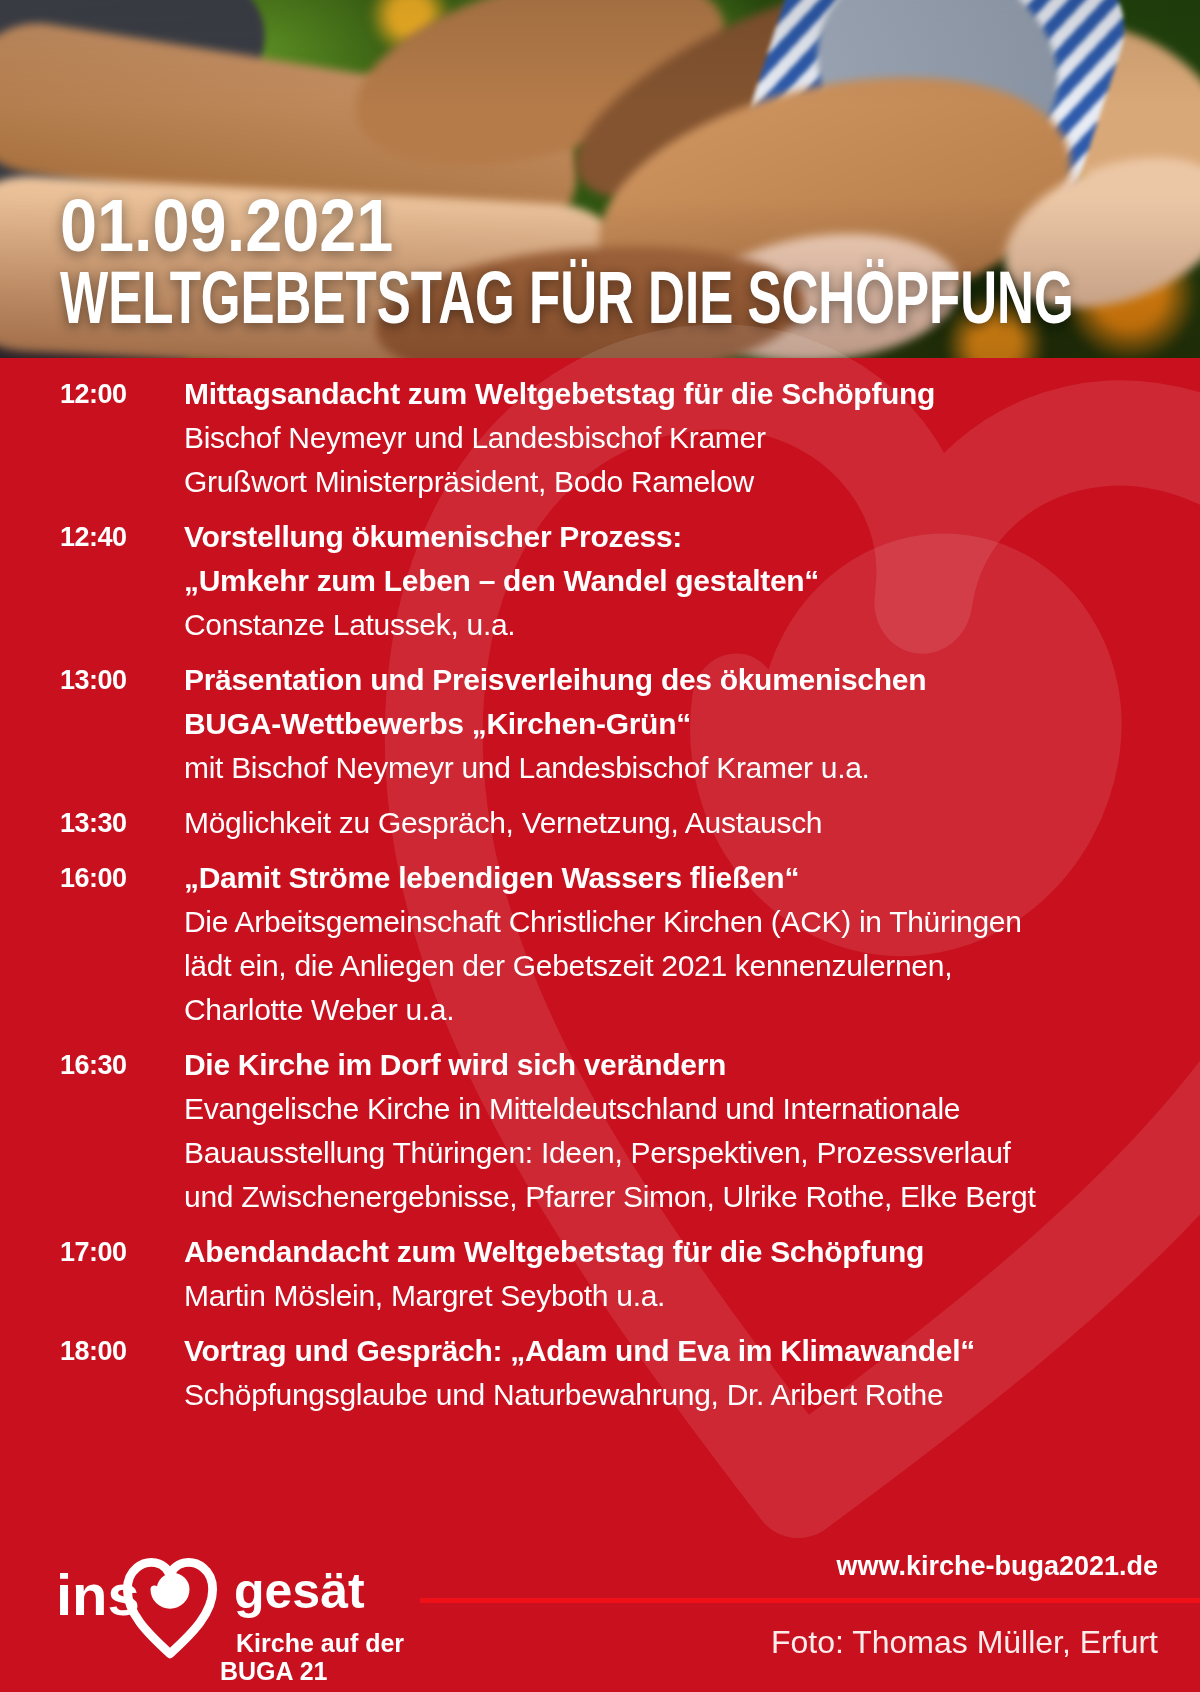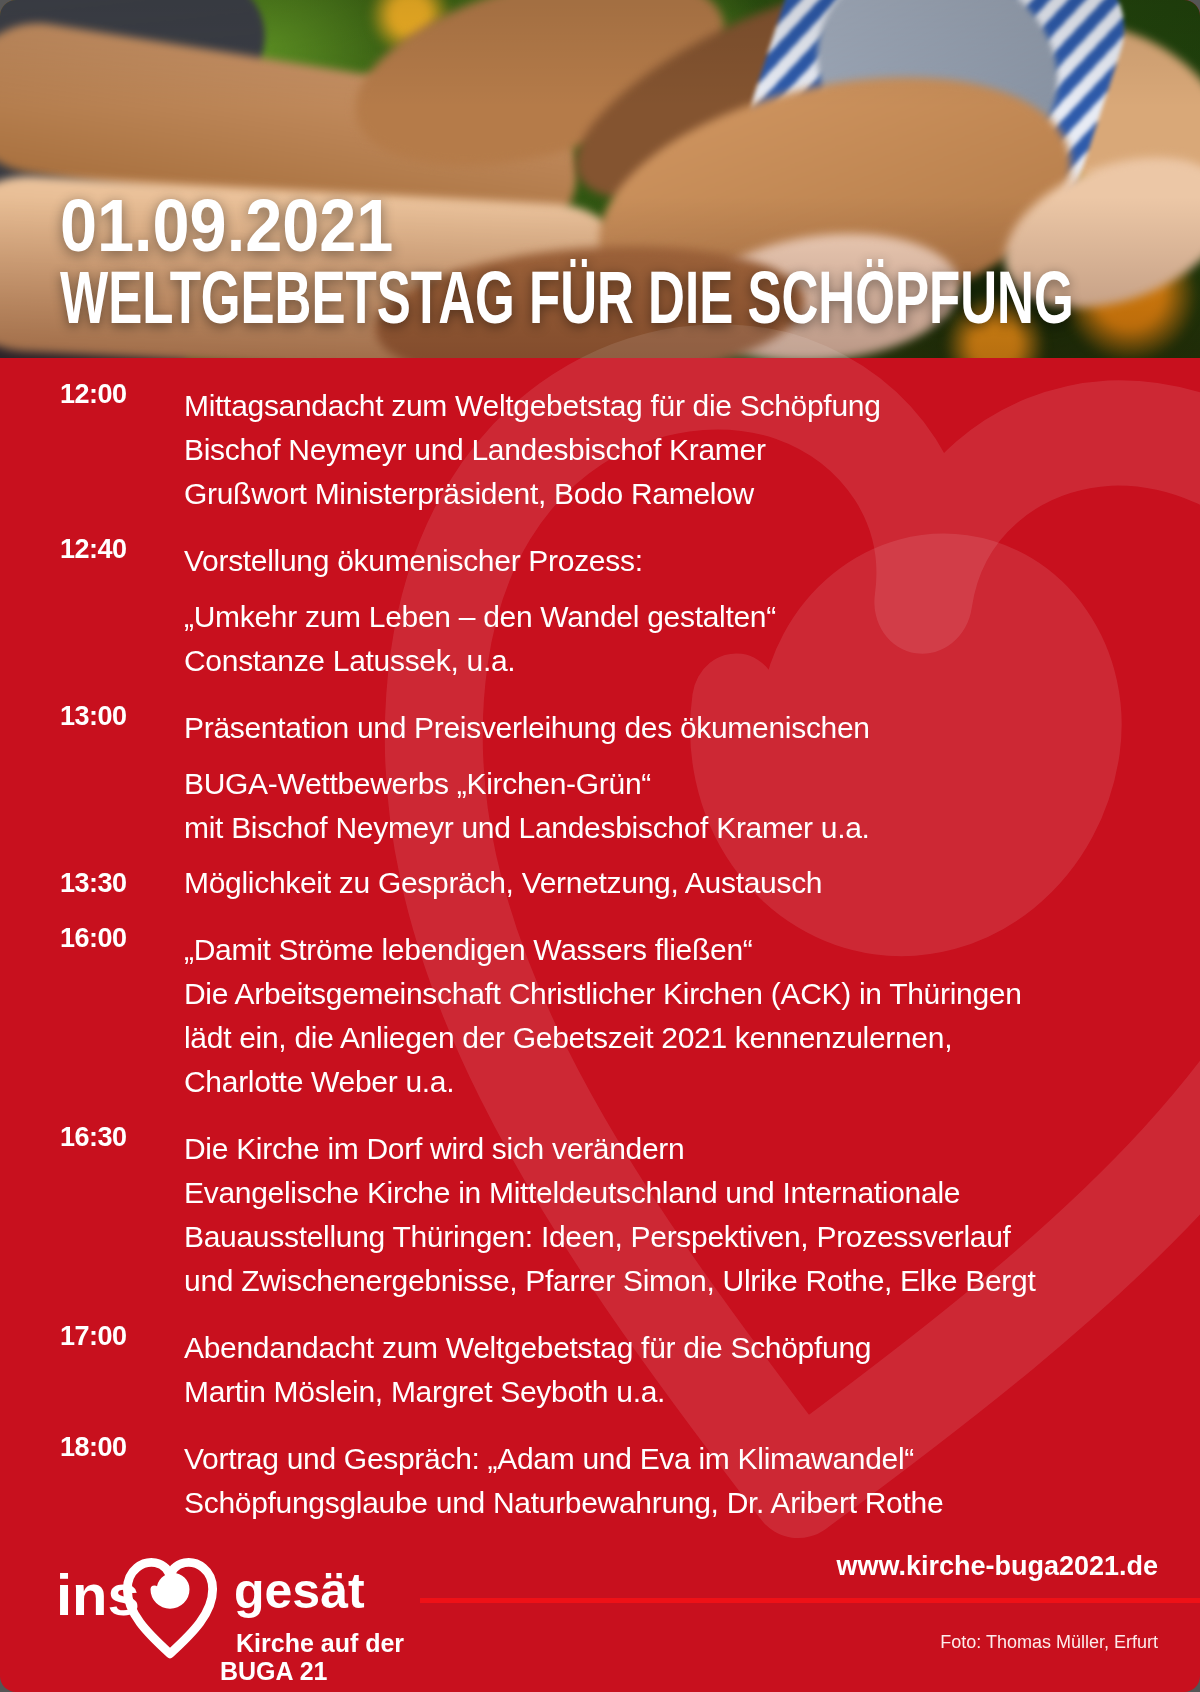--- a/index.html
+++ b/index.html
@@ -7,21 +7,20 @@
     font-family:"Liberation Sans","DejaVu Sans",sans-serif;
     background:#555;
   }
   .poster{
     position:relative;
     width:1200px;height:1692px;
     margin:0 auto;
     background:var(--body-red,#c8101e);
     overflow:hidden;
     color:#fff;
-    border-radius:16px;
   }
   
   .watermark{
     position:absolute;left:300px;top:300px;
     width:1150px;height:1290px;
     color:rgba(255,255,255,0.10);
     transform:rotate(8deg);
     pointer-events:none;
   }
   
@@ -94,31 +93,31 @@
   .schedule{
     position:absolute;left:0;right:0;top:358px;z-index:3;
     padding:14px 30px 0 60px;
   }
   .event{display:flex;margin-bottom:11px;}
   .event .time{
     flex:0 0 124px;font-size:27px;line-height:44px;font-weight:bold;letter-spacing:-.5px;
   }
   .event .desc{flex:1;}
   .event .line{font-size:30px;line-height:44px;letter-spacing:-.3px;}
-  .event .line.bold{font-weight:normal;margin-top:12px;}
+  .event .line.bold{font-weight:bold;}
   
   .footer{position:absolute;left:0;right:0;bottom:0;height:220px;z-index:4;}
   .logo-ins{position:absolute;left:56px;top:1566px;font-size:58px;font-weight:bold;line-height:1;}
   .logo-heart{position:absolute;left:118px;top:1546px;width:104px;height:124px;color:#fff;}
   .logo-gesaet{position:absolute;left:234px;top:1566px;font-size:50px;font-weight:bold;line-height:1;}
   .logo-sub1{position:absolute;left:236px;top:1630px;font-size:25px;font-weight:bold;line-height:26px;}
   .logo-sub2{position:absolute;left:220px;top:1658px;font-size:25px;font-weight:bold;line-height:26px;}
   .website{position:absolute;right:42px;top:1552px;font-size:27px;font-weight:bold;line-height:1.1;}
   .accent-line{position:absolute;left:420px;right:0;top:1598px;height:5px;background:var(--accent-red,#ef1117);}
-  .credit{position:absolute;right:42px;top:1626px;font-size:18px;line-height:32px;color:#fdecec;}
+  .credit{position:absolute;right:42px;top:1626px;font-size:32px;line-height:32px;color:#fdecec;}
 </style>
 </head>
 <body>
 
 <div class="poster">
 
   <div class="photo">
     <div class="fol-bright"></div>
     <div class="fol-bright2"></div>
     <div class="fol-dark"></div>

